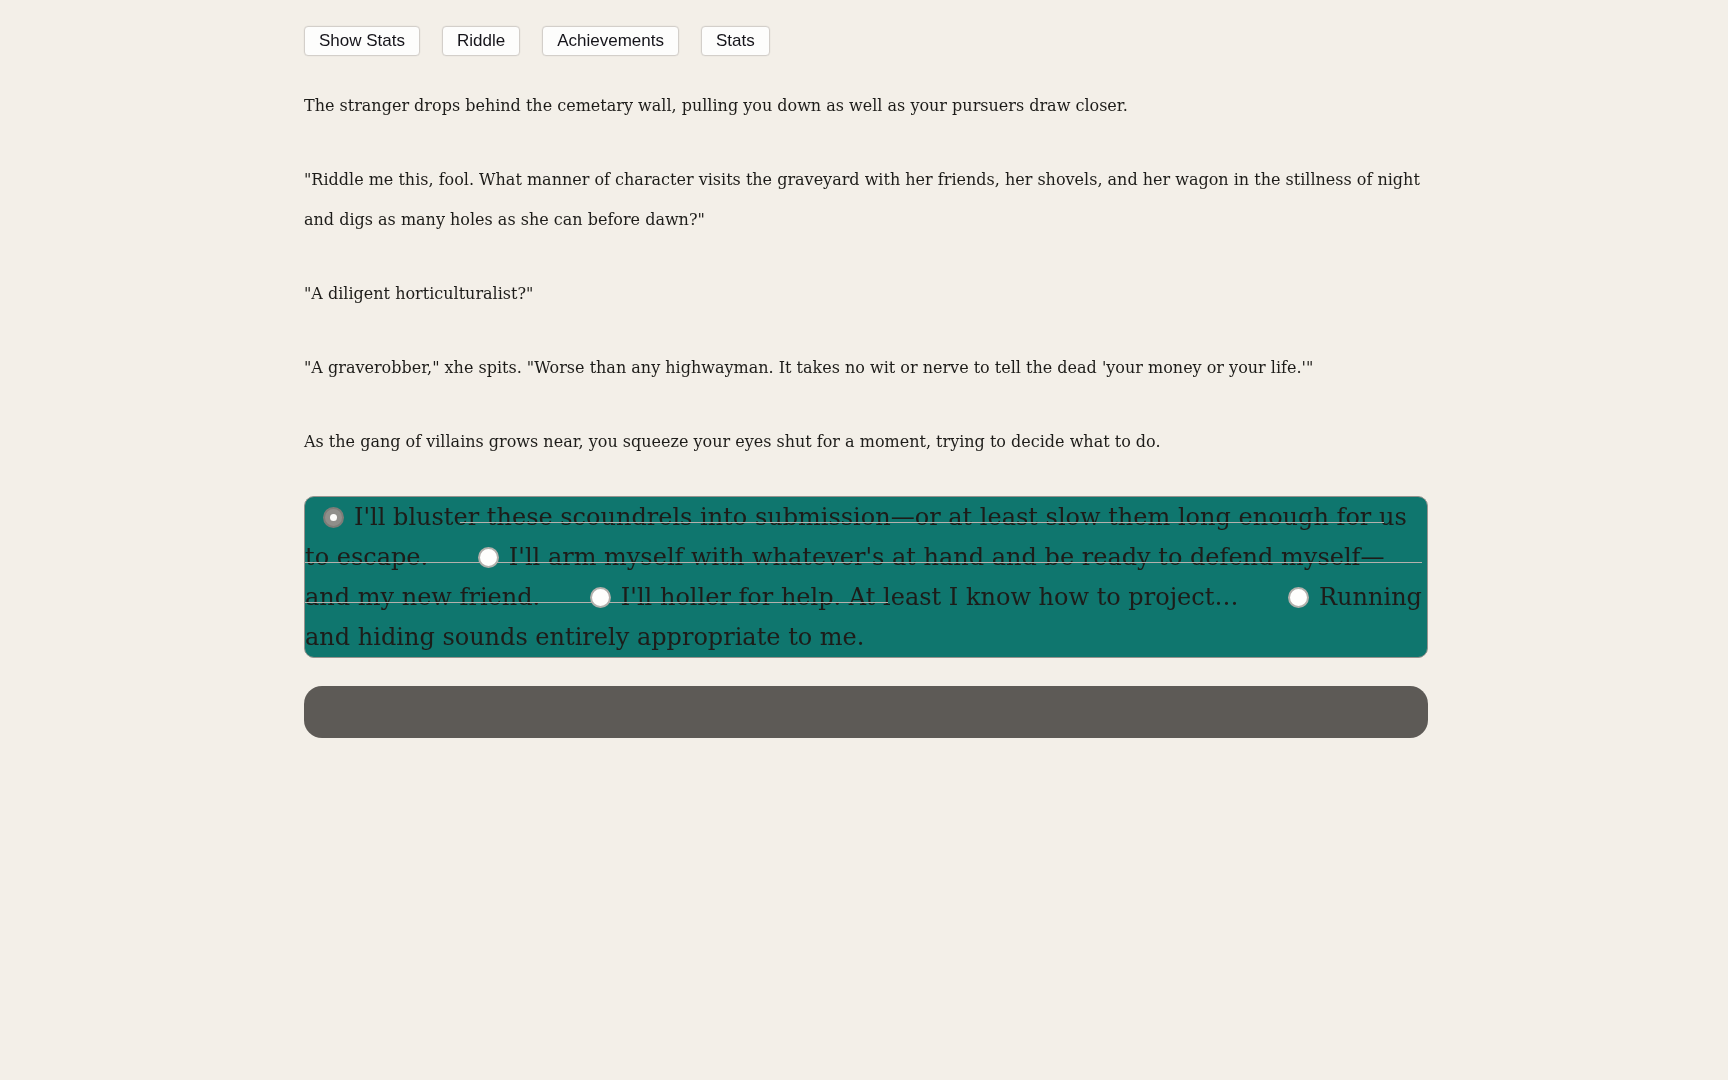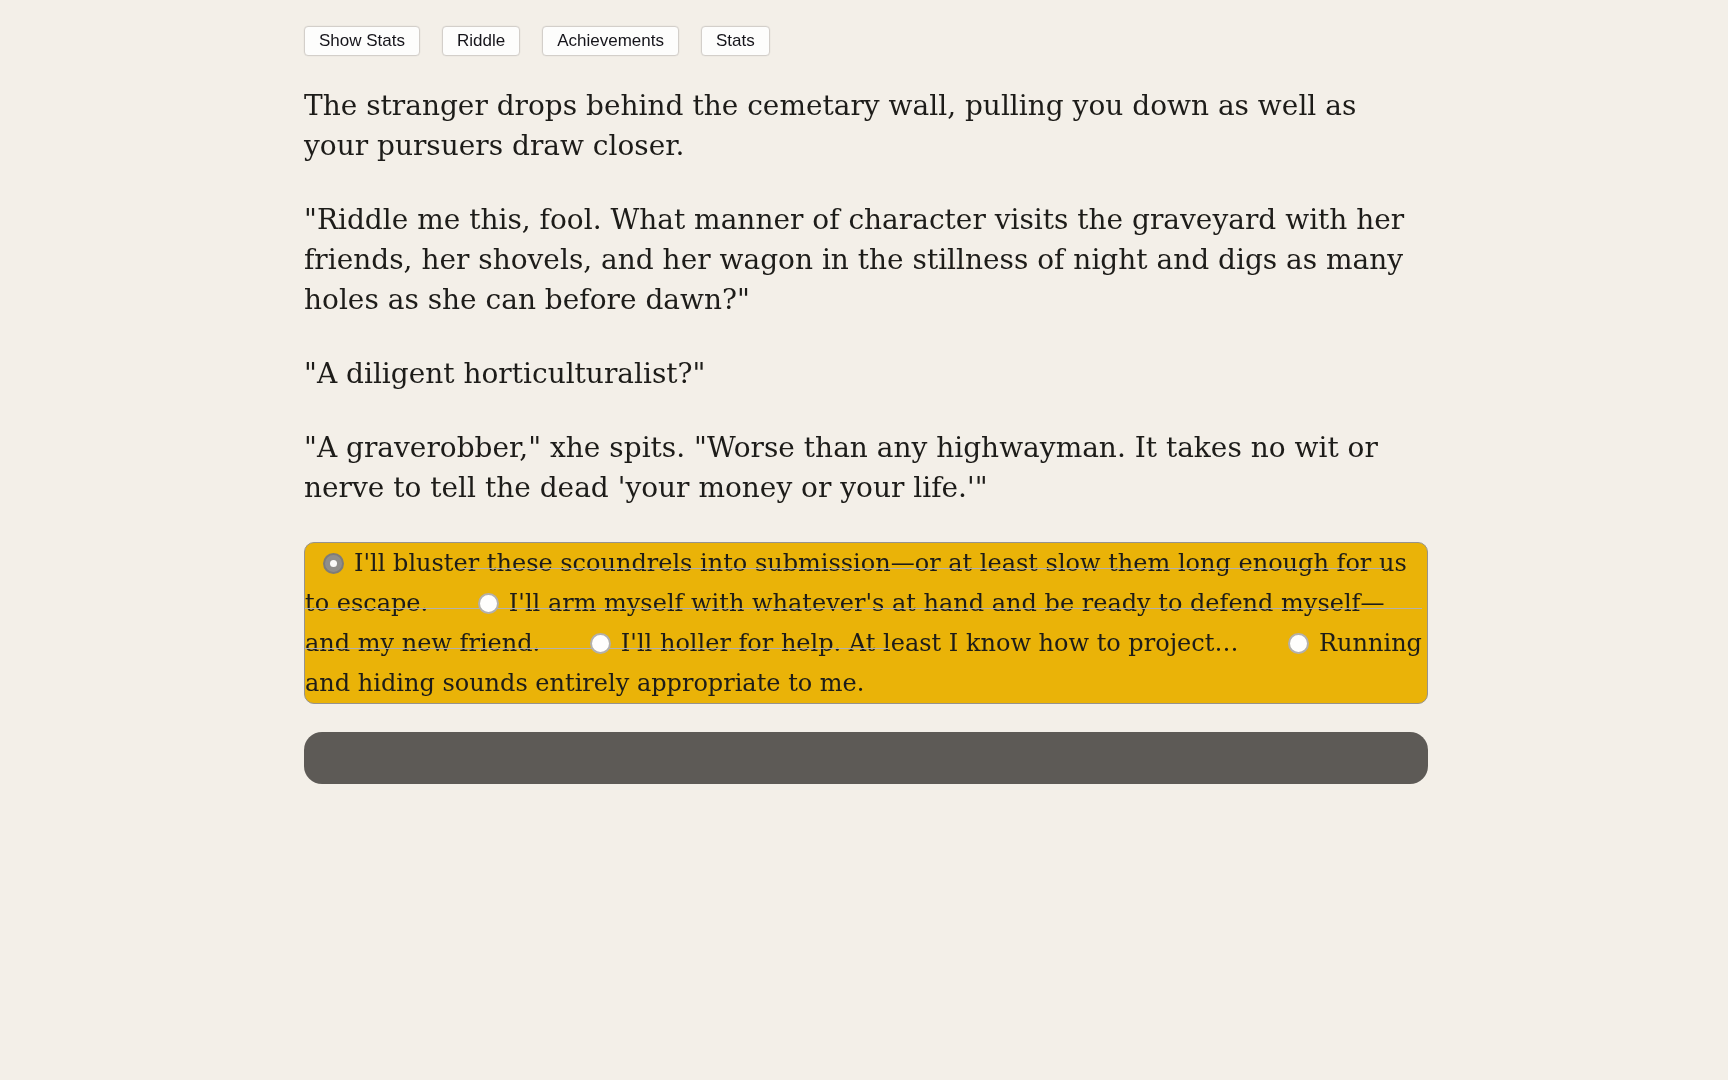--- a/index.html
+++ b/index.html
@@ -33,27 +33,27 @@
     background: #fdfdfc;
     border: 1px solid #d3cfca;
     border-radius: 4px;
     padding: 3px 14px;
     cursor: pointer;
     box-shadow: 0 0 0 0.5px rgba(0,0,0,0.04);
   }
   
   .story {
     margin-top: 30px;
-    font-size: 28px;
+    font-size: 16px;
     line-height: 40px;
   }
   .story p { margin: 0 0 34px 0; }
   
   .choice-box {
-    background: #eab308;
+    background: #0f766e;
     border: 1px solid #96938e;
     border-radius: 10px;
     overflow: hidden;
   }
   .choice-row {
     padding: 20px 24px 20px 12px;
     font-size: 24px;
     line-height: 40px;
     border-top: 1px solid #b4b1ad;
     cursor: pointer;
@@ -106,20 +106,21 @@
       <button class="toolbar-btn">Achievements</button>
       <button class="toolbar-btn">Stats</button>
   </div>
 
   
   <div class="story">
     <p class="para">The stranger drops behind the cemetary wall, pulling you down as well as your pursuers draw closer.</p>
       <p class="para">"Riddle me this, fool. What manner of character visits the graveyard with her friends, her shovels, and her wagon in the stillness of night and digs as many holes as she can before dawn?"</p>
       <p class="para">"A diligent horticulturalist?"</p>
       <p class="para">"A graverobber," xhe spits. "Worse than any highwayman. It takes no wit or nerve to tell the dead 'your money or your life.'"</p>
+      <p class="para">As the gang of villains grows near, you squeeze your eyes shut for a moment, trying to decide what to do.</p>
   </div>
 
   
   <div class="choice-box">
     <label class="choice-row">
         <span class="radio selected"></span><span>I'll bluster these scoundrels into submission—or at least slow them long enough for us to escape.</span>
       </label><label class="choice-row">
         <span class="radio"></span><span>I'll arm myself with whatever's at hand and be ready to defend myself—and my new friend.</span>
       </label><label class="choice-row">
         <span class="radio"></span><span>I'll holler for help. At least I know how to project…</span>

